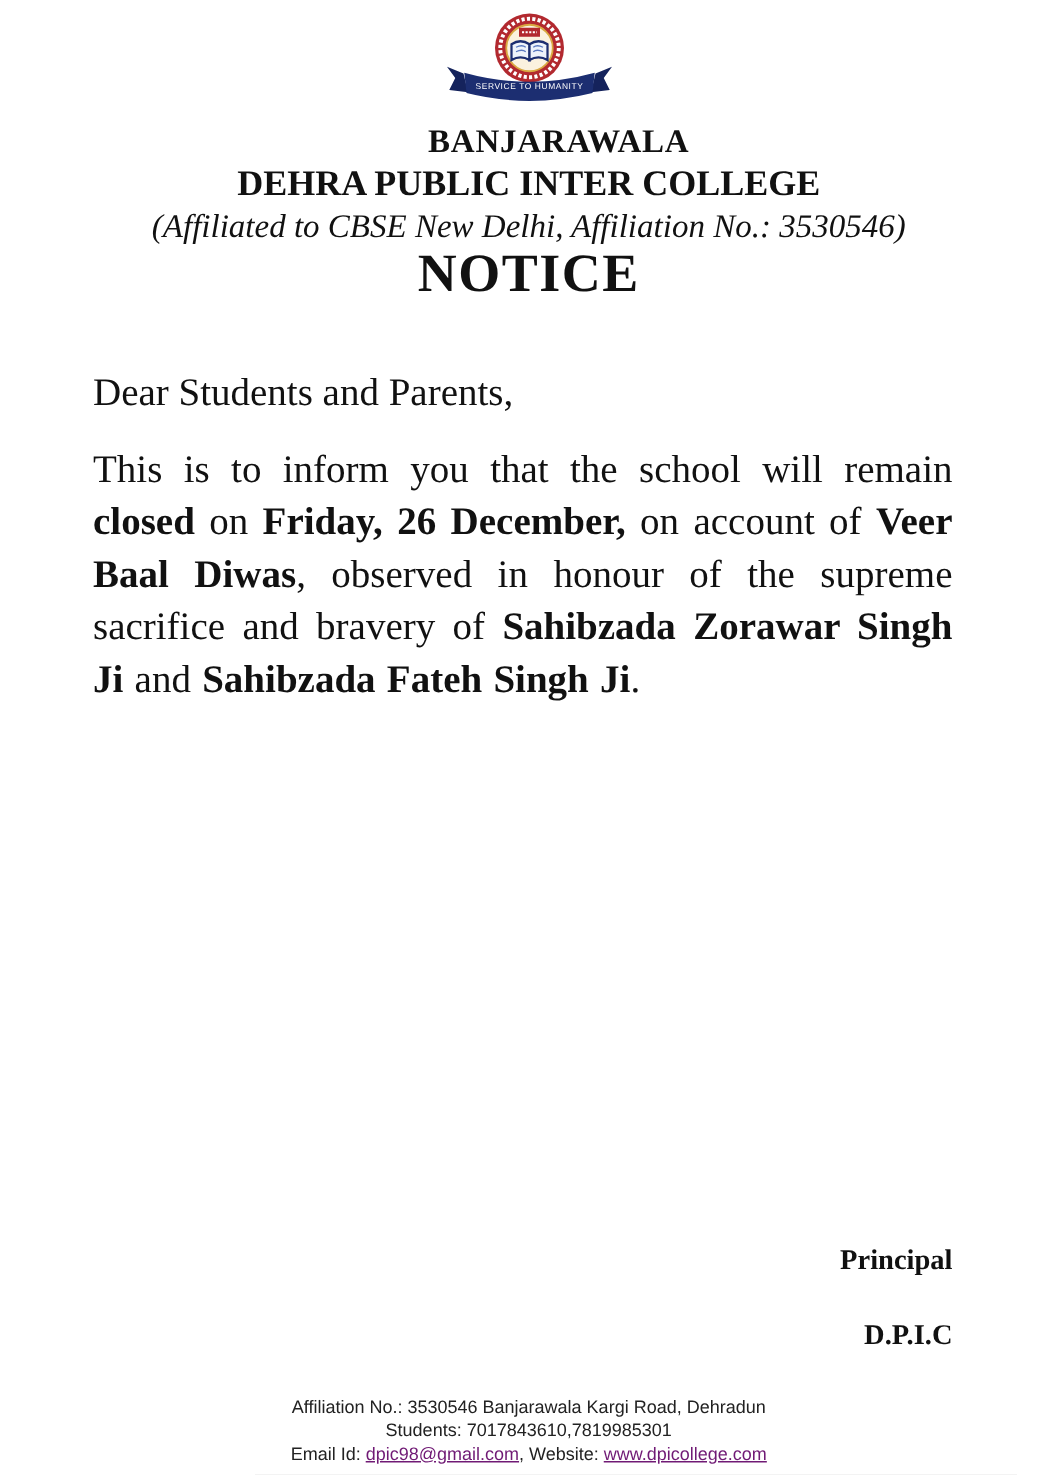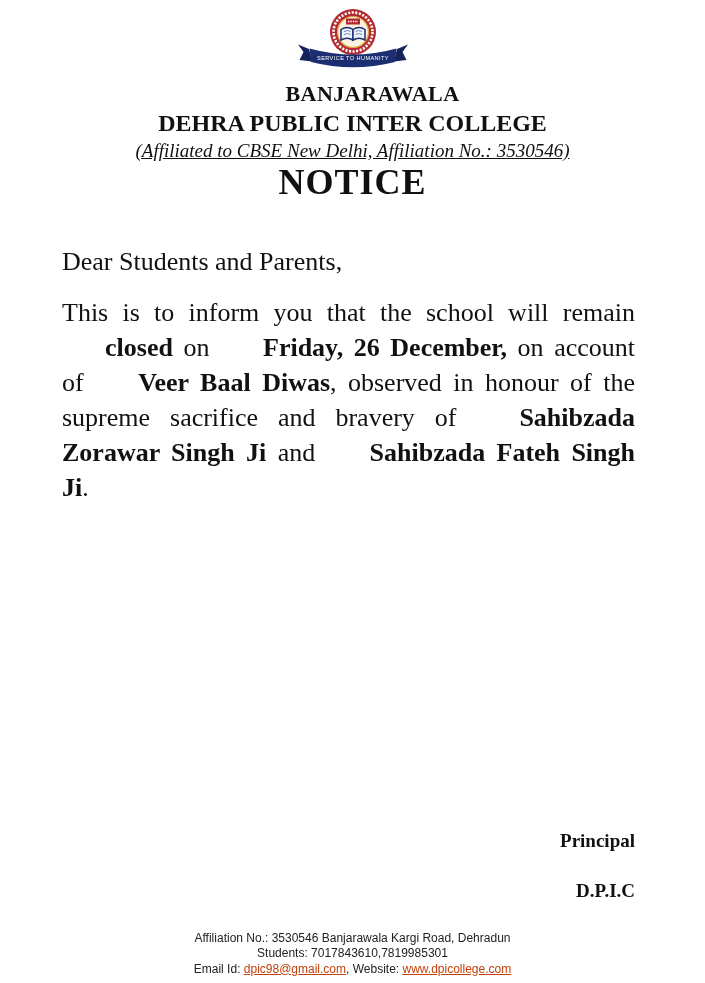--- a/index.html
+++ b/index.html
@@ -17,55 +17,55 @@
   .logo-wrap { padding-top: 8px; height: 60px; }
   .title-line1 {
     font-size: 22px; font-weight: 700; margin-top: 13px; letter-spacing: 0.5px;
     line-height: 26px;
     padding-left: 40px;
   }
   .title-line2 {
     font-size: 24px; font-weight: 700; margin-top: 2px; line-height: 28px;
   }
   .affiliation {
-    font-size: 19px; font-style: italic; margin-top: 2px; line-height: 23px; text-decoration: underline;
+    font-size: 22px; font-style: italic; margin-top: 2px; line-height: 23px;
   }
   .notice-heading {
     font-size: 36px; font-weight: 700; margin-top: 3px; letter-spacing: 1px;
     line-height: 34px;
   }
   .content {
     margin: 45px 70px 0 62px;
     font-size: 26px;
     line-height: 35px;
   }
   .salutation { margin: 0; }
   .para { margin: 0; text-align: justify; word-spacing: 1px; }
   .para-1 { margin-top: 16px; }
   .para-2 { margin-top: 70px; }
-  .b { font-weight: 700; margin-left: 43px; }
+  .b { font-weight: 700; }
   .signature {
     position: absolute;
     top: 816px;
     right: 70px;
     text-align: right;
     font-size: 19px;
     font-weight: 700;
     line-height: 50px;
   }
   .footer {
     position: absolute;
     left: 0; right: 0; bottom: 6px;
     text-align: center;
     font-family: "Liberation Sans", sans-serif;
     font-size: 12px;
     line-height: 15.5px;
     color: #222222;
   }
-  .link { color: #c2410c; text-decoration: underline; cursor: pointer; }
+  .link { color: #701a75; text-decoration: underline; cursor: pointer; }
   .logo-svg { display: inline-block; }
 </style>
 </head>
 <body>
 
 <div class="page">
 
   <div class="header">
 
     <div class="logo-wrap">

